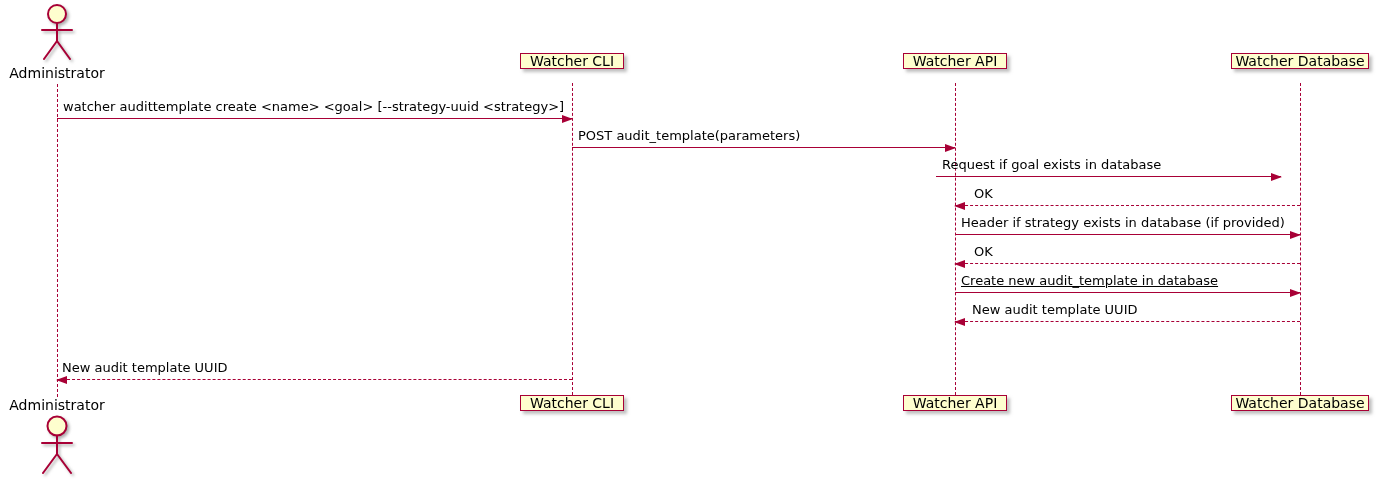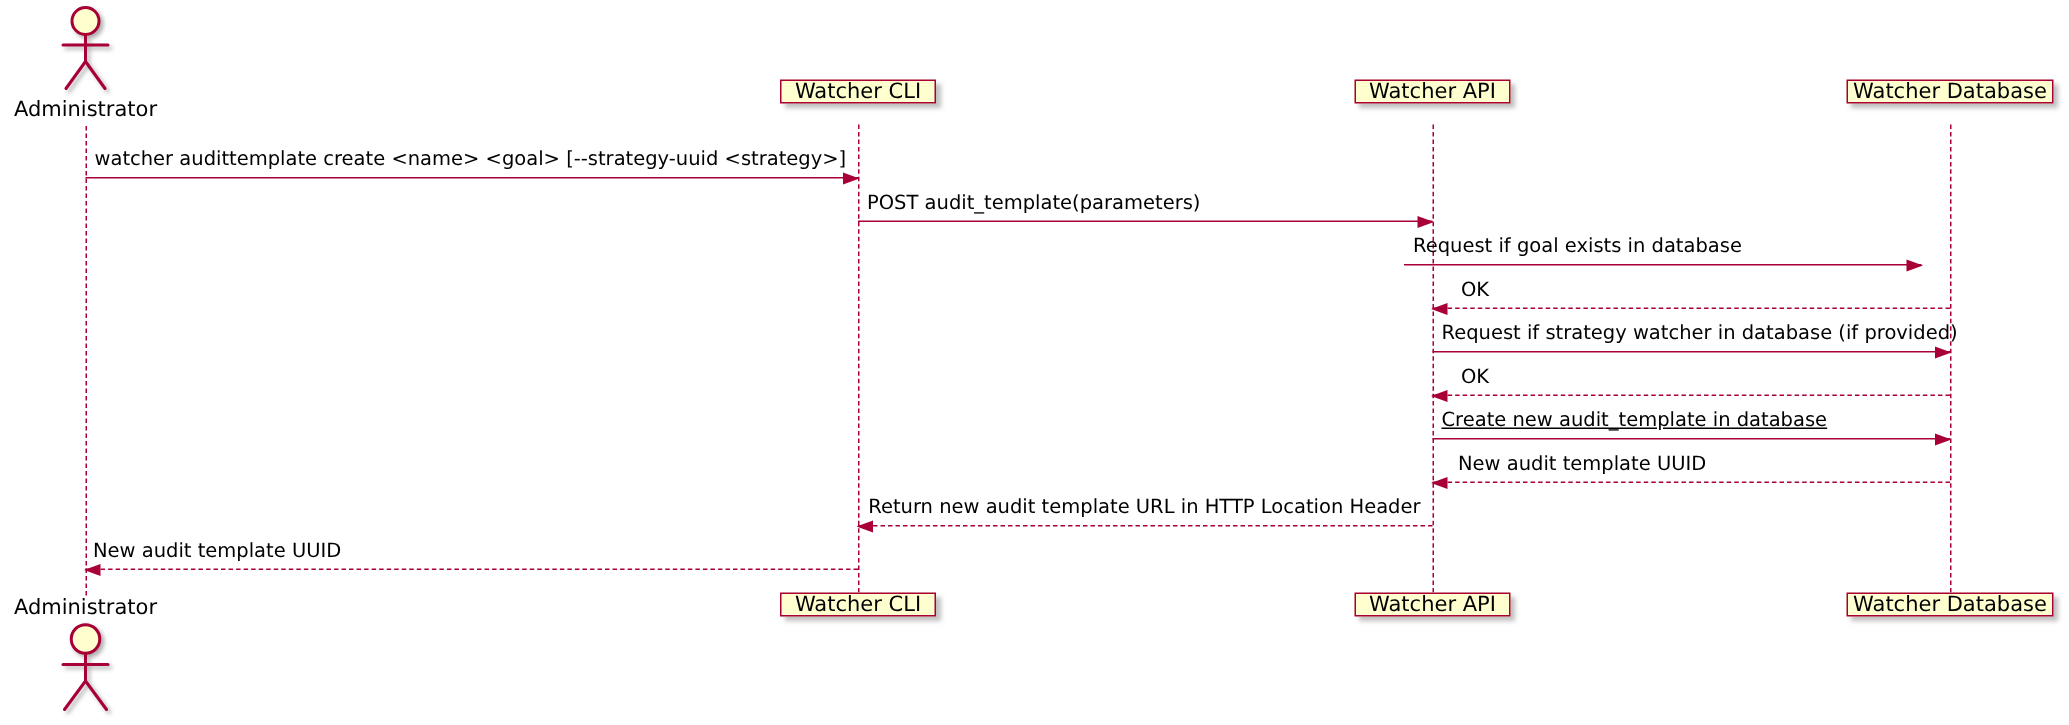--- a/index.html
+++ b/index.html
@@ -95,21 +95,21 @@
   </div>
 
   <div class="msg" style="left:955px; top:184px; width:345px;">
     <span class="msg-label" style="padding-left:19px;">OK</span>
     <div class="msg-line dashed">
         <i class="head left"></i>
       </div>
   </div>
 
   <div class="msg" style="left:955px; top:213px; width:345px;">
-    <span class="msg-label" style="padding-left:6px;">Request if strategy watcher in database (if provided)</span>
+    <span class="msg-label" style="padding-left:6px;">Header if strategy exists in database (if provided)</span>
     <div class="msg-line">
         <i class="head right"></i>
       </div>
   </div>
 
   <div class="msg" style="left:955px; top:242px; width:345px;">
     <span class="msg-label" style="padding-left:19px;">OK</span>
     <div class="msg-line dashed">
         <i class="head left"></i>
       </div>
@@ -122,26 +122,20 @@
       </div>
   </div>
 
   <div class="msg" style="left:955px; top:300px; width:345px;">
     <span class="msg-label" style="padding-left:17px;">New audit template UUID</span>
     <div class="msg-line dashed">
         <i class="head left"></i>
       </div>
   </div>
 
-  <div class="msg" style="left:572px; top:329px; width:383px;">
-    <span class="msg-label" style="text-align:right; padding-right:8px;">Return new audit template URL in HTTP Location Header</span>
-    <div class="msg-line dashed">
-        <i class="head left"></i>
-      </div>
-  </div>
 
   <div class="msg" style="left:57px; top:358px; width:515px;">
     <span class="msg-label" style="padding-left:5px;">New audit template UUID</span>
     <div class="msg-line dashed">
         <i class="head left"></i>
       </div>
   </div>
 
   <div class="pbox" style="left:520px; top:395px; width:104px;">Watcher CLI</div>
   <div class="pbox" style="left:903px; top:395px; width:104px;">Watcher API</div>

